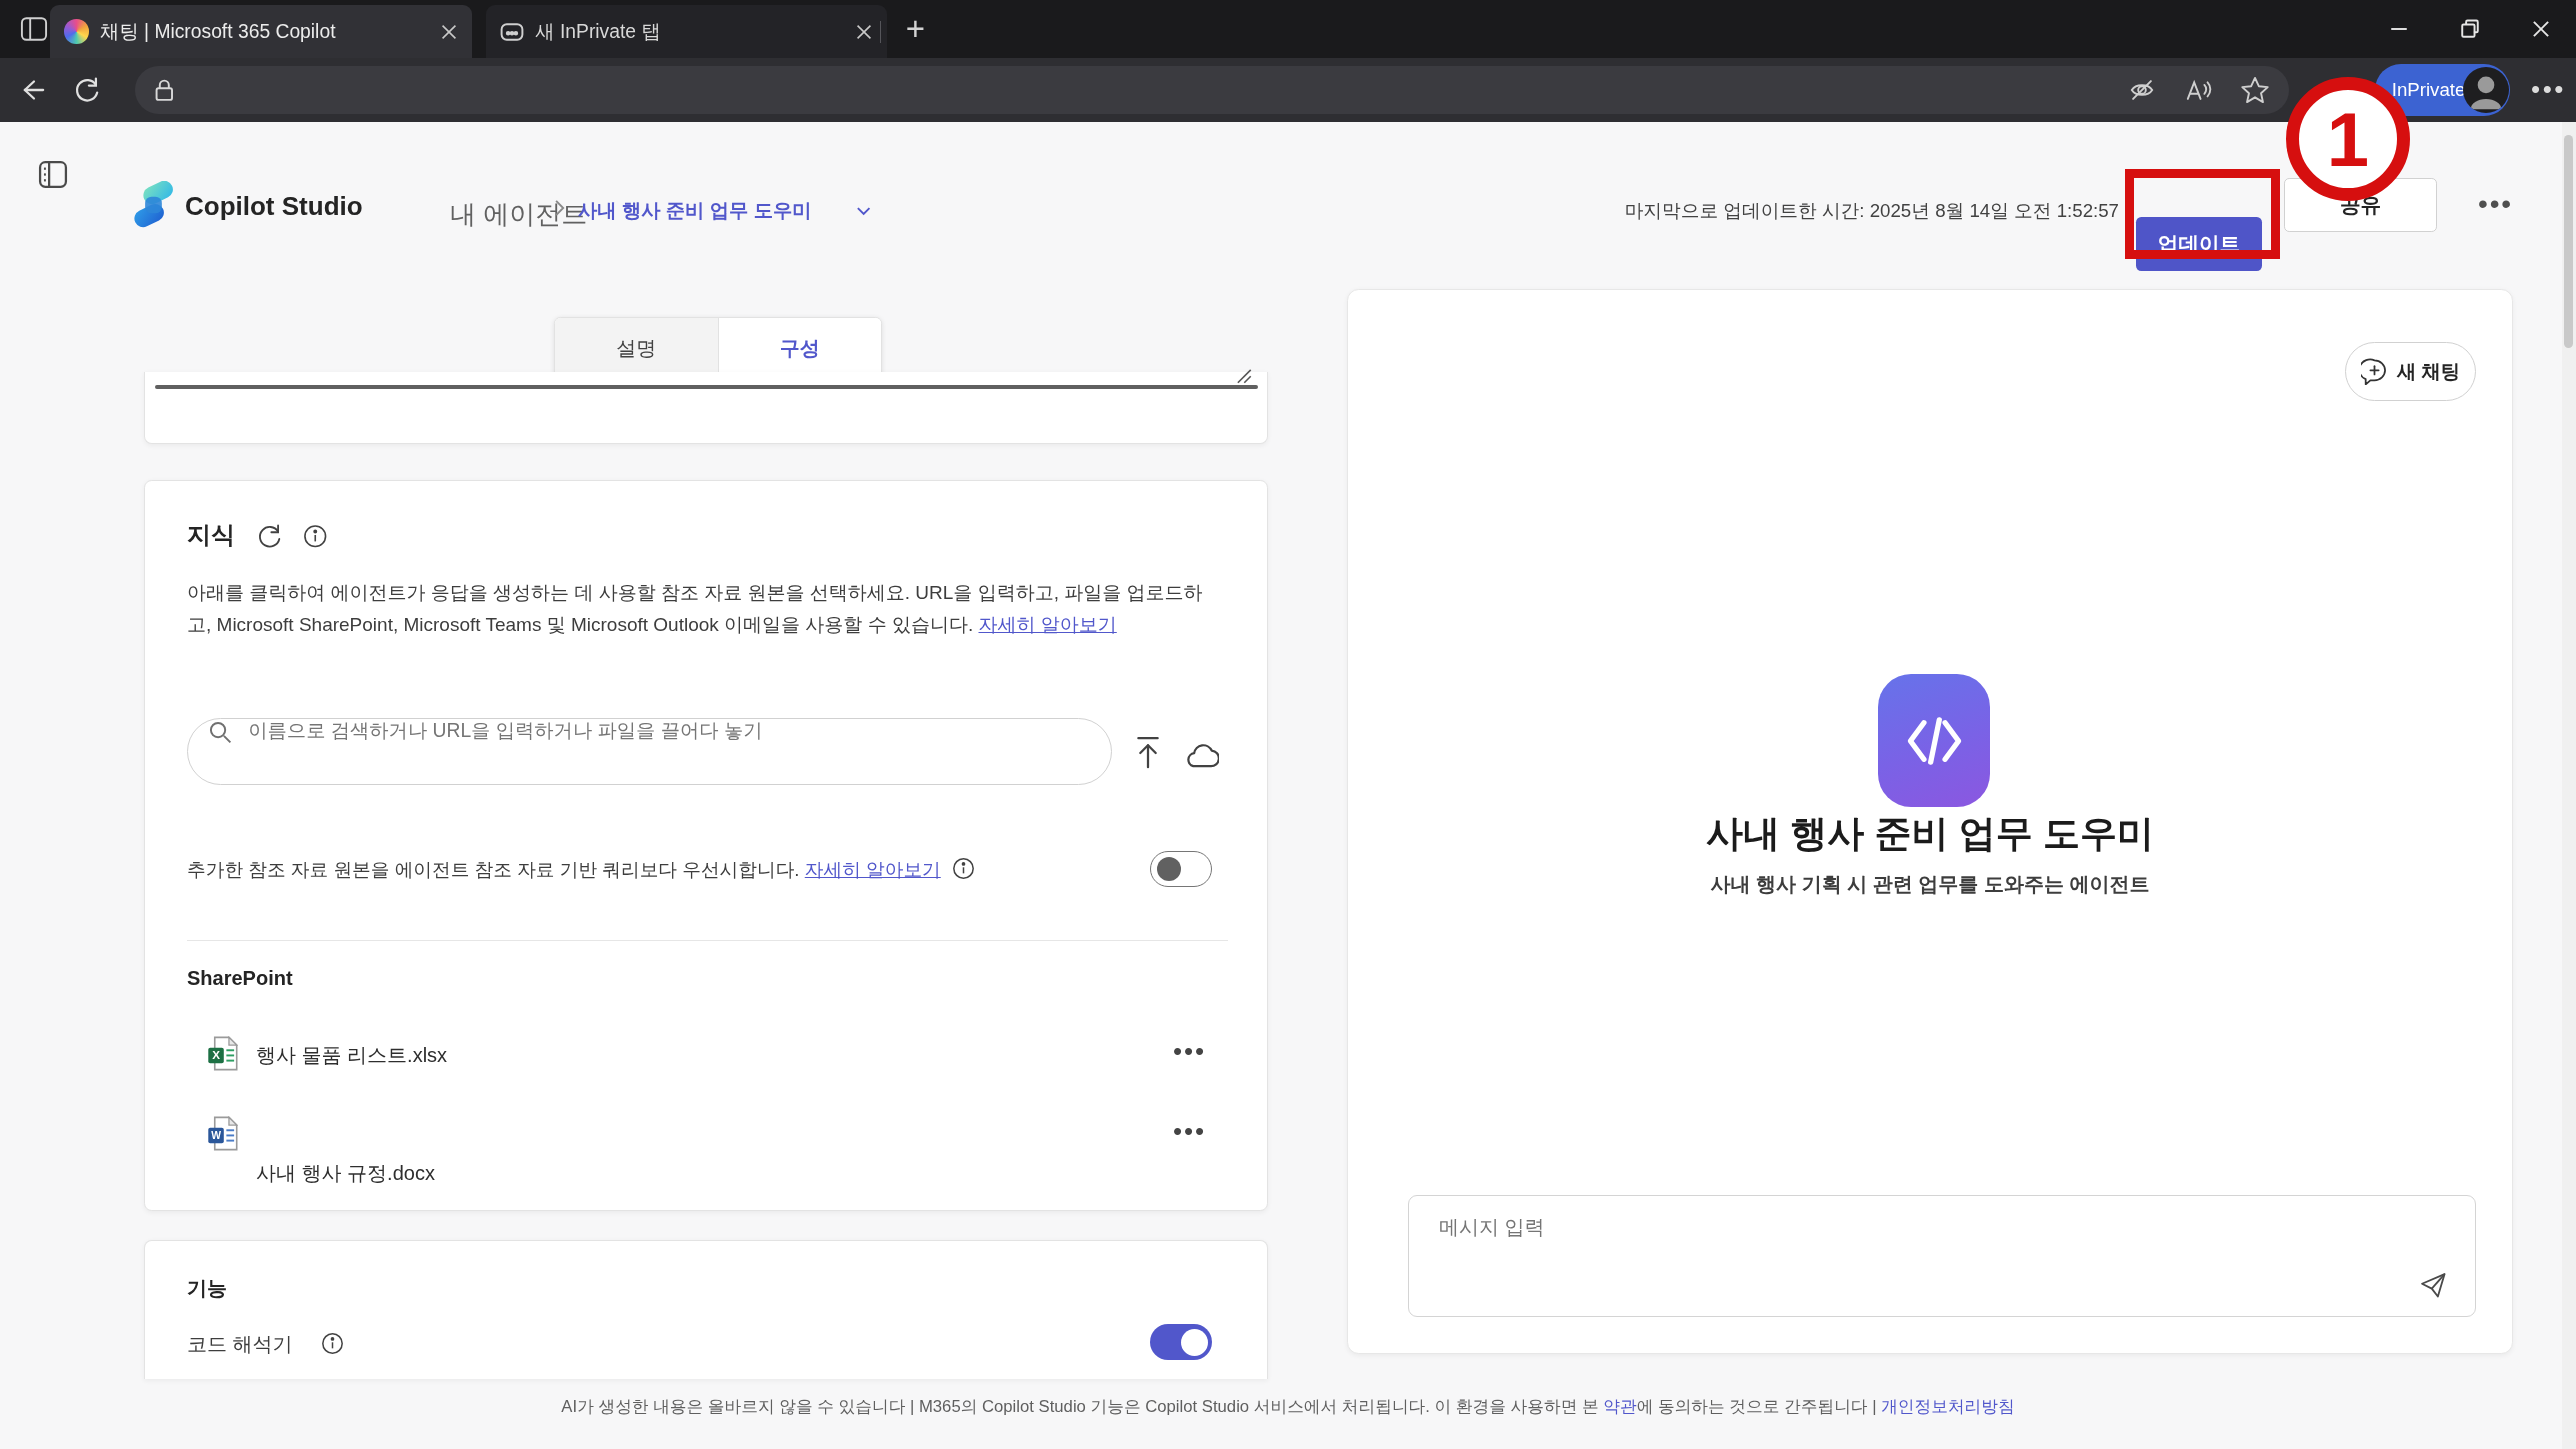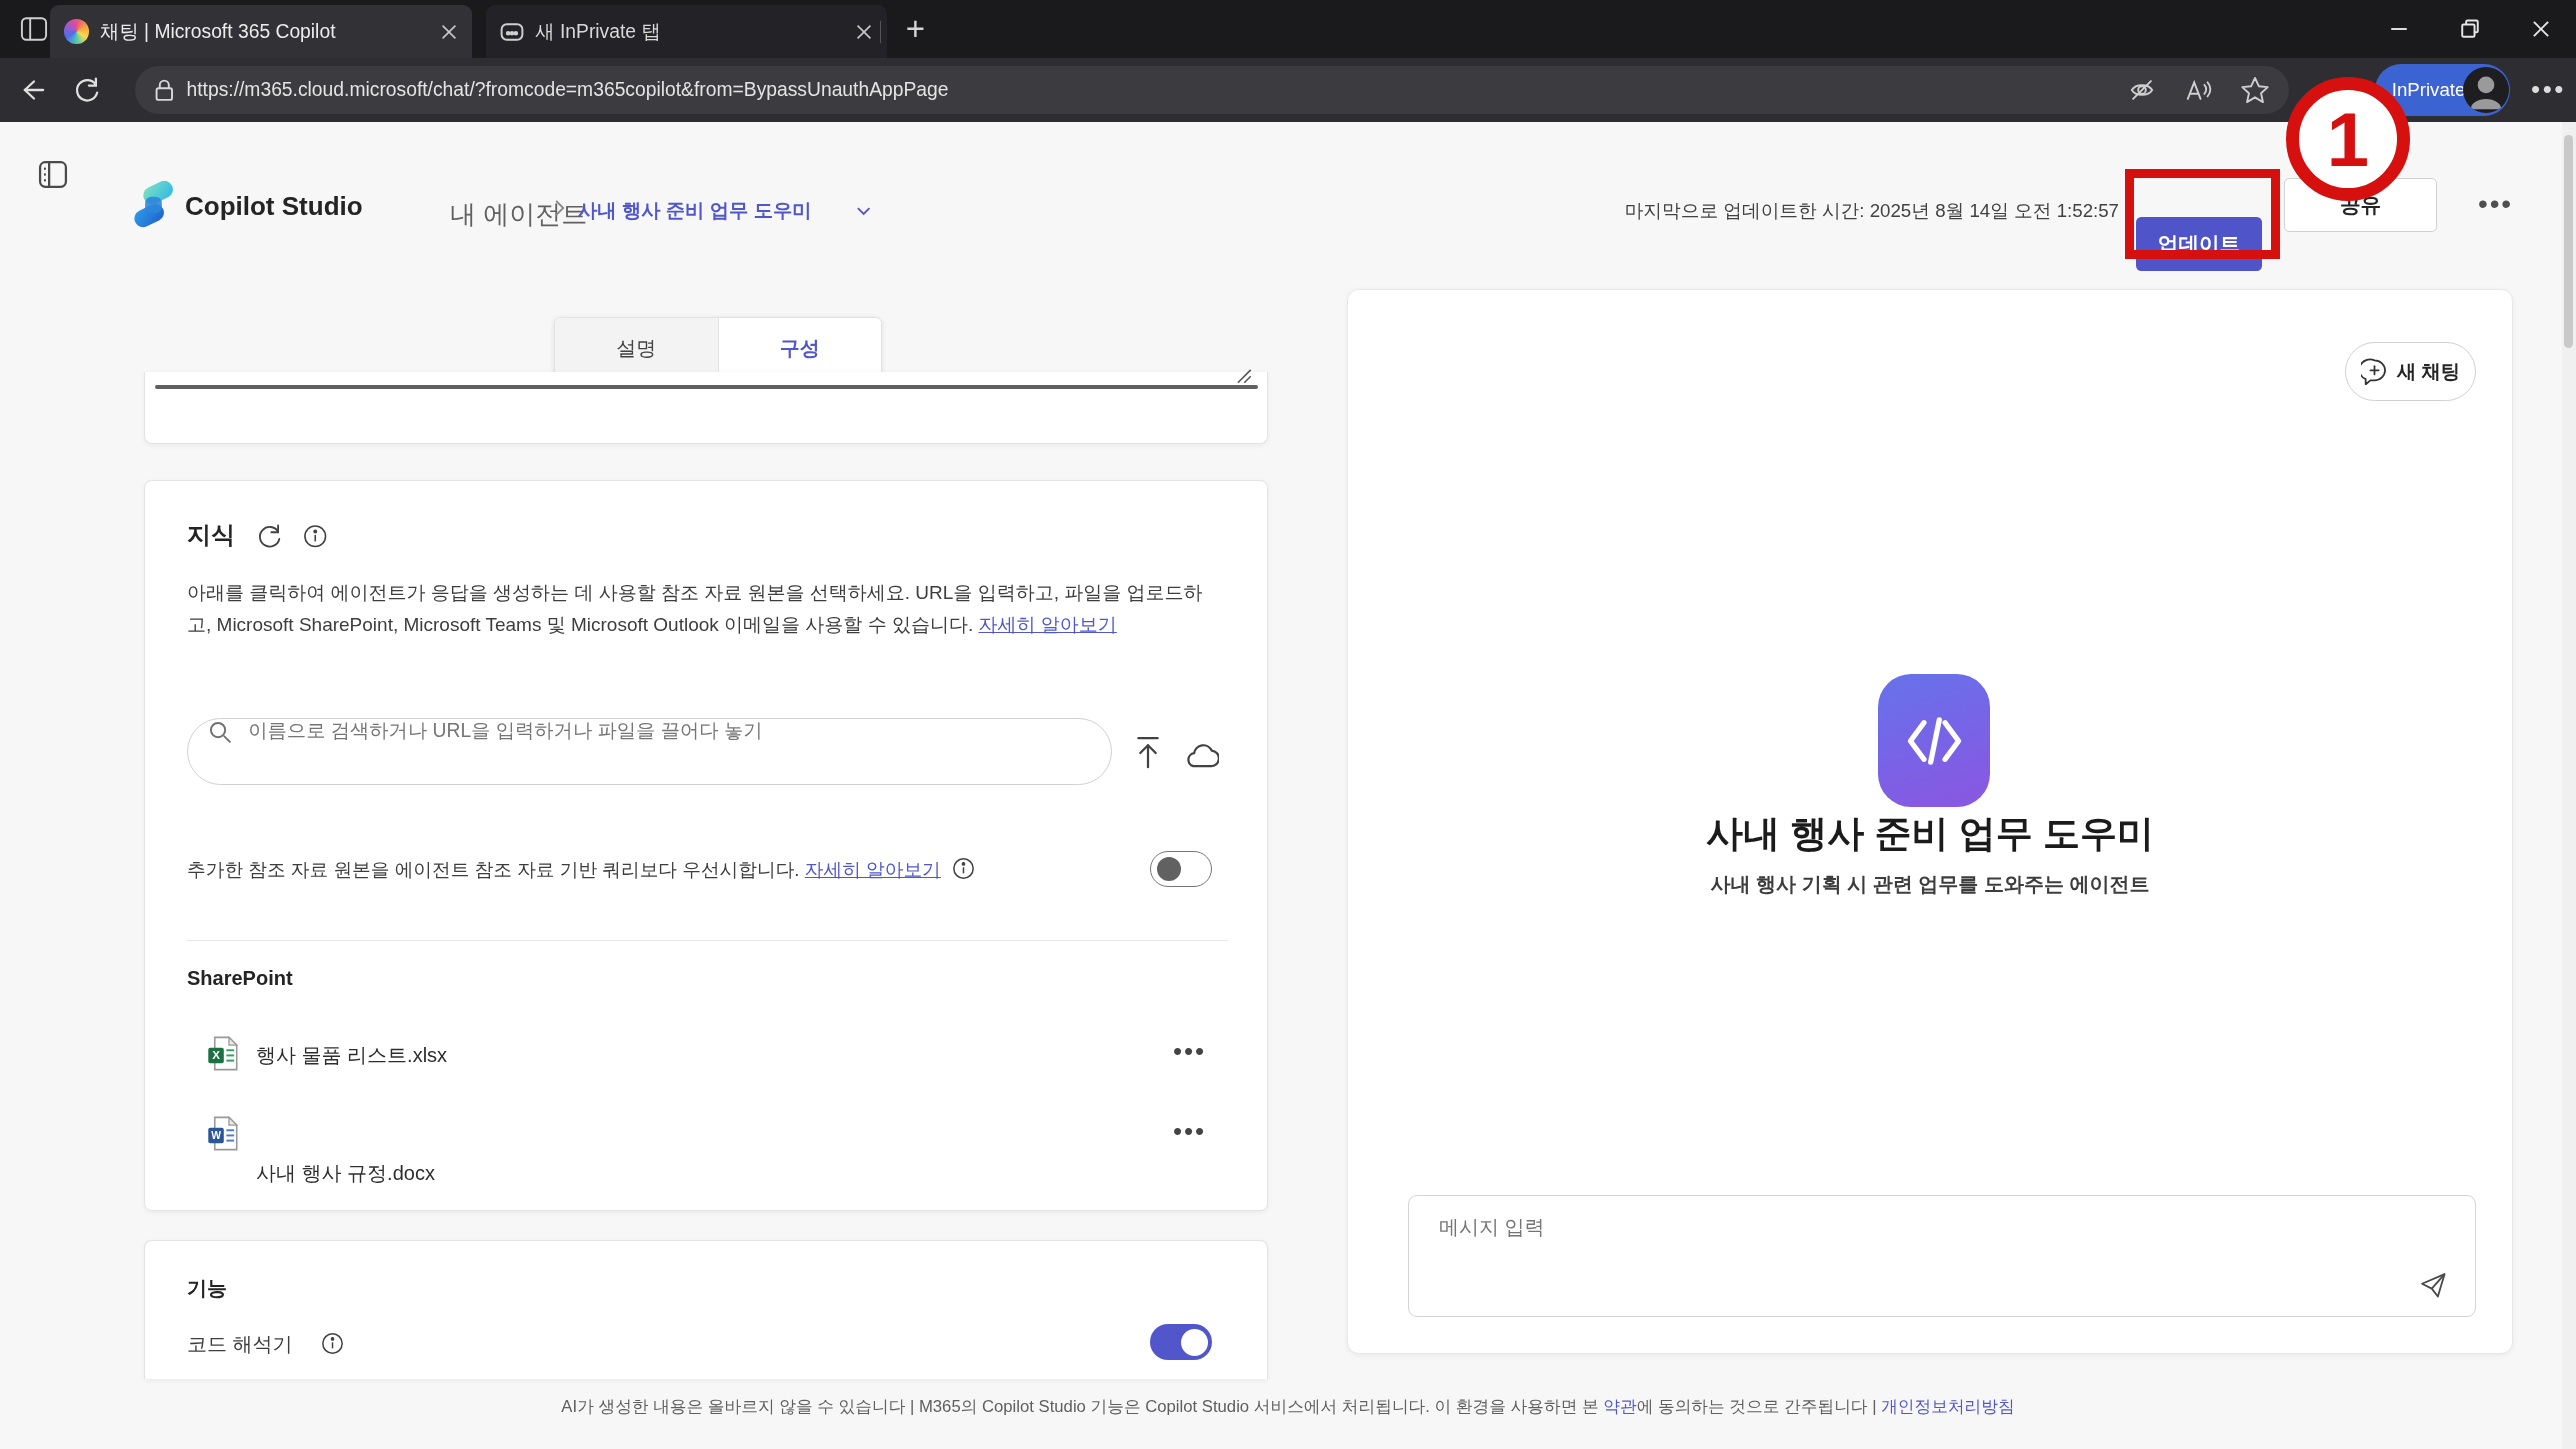--- a/index.html
+++ b/index.html
@@ -197,21 +197,20 @@
         <path d="M36 14 A 16 16 0 1 0 38 26"></path>
           <polyline points="36,4 36,15 25,15" fill="none"></polyline>
       </svg>
     </div>
   </div>
   <div class="abs omnibox">
     <svg width="20.6" height="24.5" viewBox="0 0 32 38" fill="none" stroke="#d8d8d8" stroke-width="3" style="margin-left:19.3px;flex:none;">
       <rect x="4" y="16" width="24" height="18" rx="3"></rect>
         <path d="M9 16 v-5 a7 7 0 0 1 14 0 v5"></path>
     </svg>
-    <div class="urltext">https://m365.cloud.microsoft/chat/?fromcode=m365copilot&amp;from=BypassUnauthAppPage</div>
     <div class="omni-icons">
       <span>
         <svg width="28" height="26" viewBox="0 0 44 40" fill="none" stroke="currentColor" stroke-width="3" stroke-linecap="round">
           <path d="M6 20 C 12 10, 32 10, 38 20 C 32 30, 12 30, 6 20 Z"></path>
             <circle cx="22" cy="20" r="6"></circle>
             <line x1="8" y1="34" x2="36" y2="6"></line>
         </svg>
       </span>
       <span>
         <svg width="28" height="26" viewBox="0 0 44 40" fill="none" stroke="currentColor" stroke-width="3" stroke-linecap="round">

